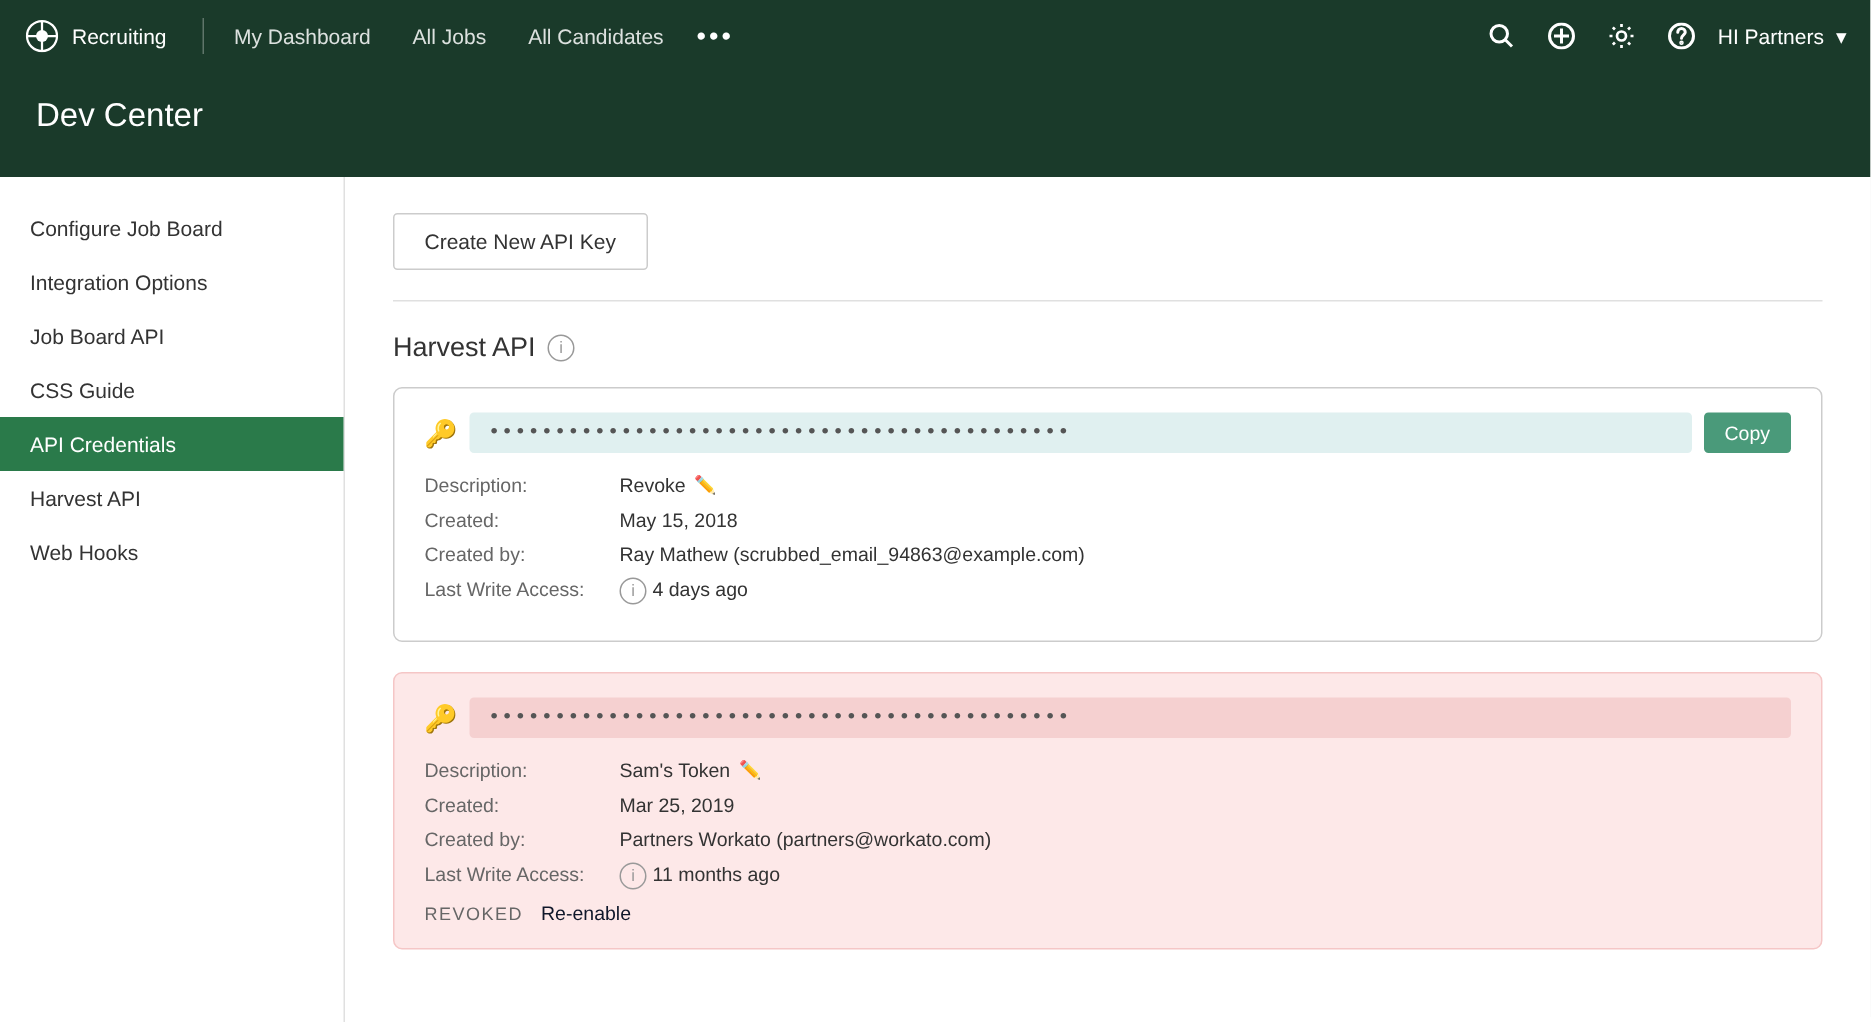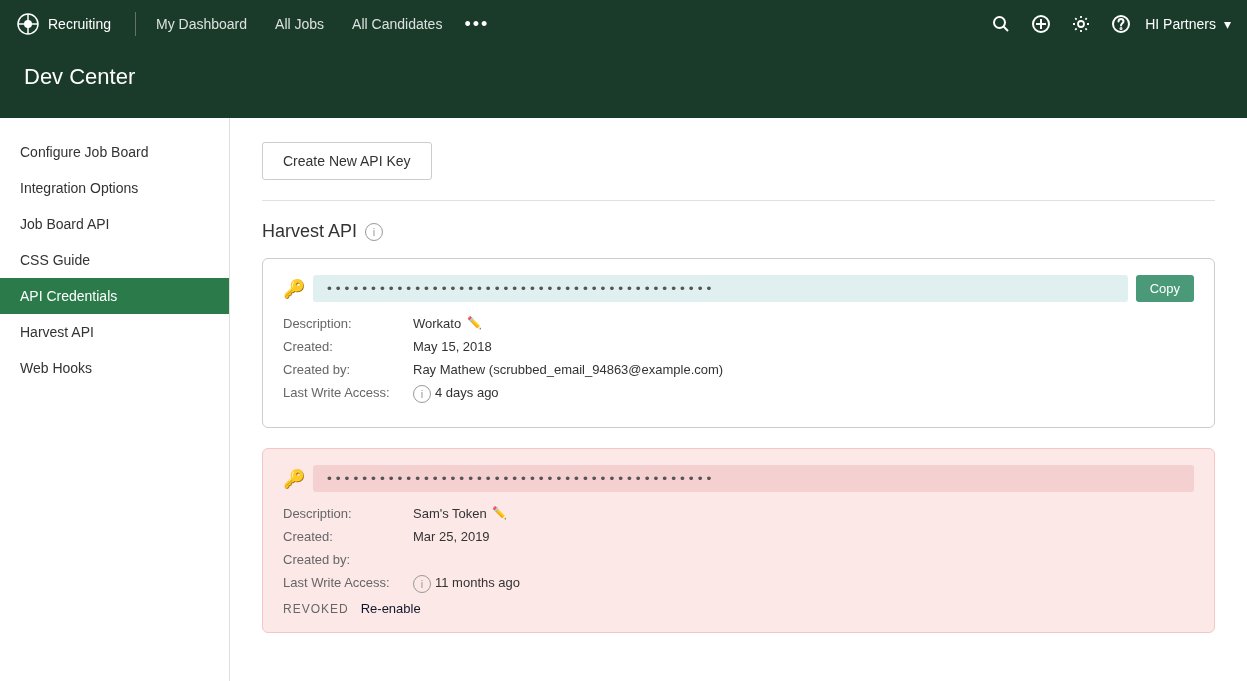--- a/index.html
+++ b/index.html
@@ -199,21 +199,21 @@
     <div style="position: relative; margin-bottom: 20px;">
 
       <div class="api-card">
         <div class="key-row">
           <span class="key-icon">🔑</span>
           <div class="key-value">••••••••••••••••••••••••••••••••••••••••••••</div>
           <button class="copy-btn">Copy</button>
         </div>
         <div class="detail-row">
           <span class="detail-label">Description:</span>
-          <span class="detail-value">Workato</span>
+          <span class="detail-value">Revoke</span>
           <span class="edit-icon">✏️</span>
         </div>
         <div class="detail-row">
           <span class="detail-label">Created:</span>
           <span class="detail-value">May 15, 2018</span>
         </div>
         <div class="detail-row">
           <span class="detail-label">Created by:</span>
           <span class="detail-value">Ray Mathew (scrubbed_email_94863@example.com)</span>
         </div>
@@ -235,20 +235,21 @@
         <span class="detail-label">Description:</span>
         <span class="detail-value">Sam's Token</span>
         <span class="edit-icon">✏️</span>
       </div>
       <div class="detail-row">
         <span class="detail-label">Created:</span>
         <span class="detail-value">Mar 25, 2019</span>
       </div>
       <div class="detail-row">
         <span class="detail-label">Created by:</span>
+        <span class="detail-value">Partners Workato (partners@workato.com)</span>
       </div>
       <div class="detail-row">
         <span class="detail-label">Last Write Access:</span>
         <span class="info-icon" style="margin-right:4px;">i</span>
         <span class="detail-value">11 months ago</span>
       </div>
       <div class="revoked-row">
         <span class="revoked-badge">REVOKED</span>
         <a class="reenable-link">Re-enable</a>
       </div>

